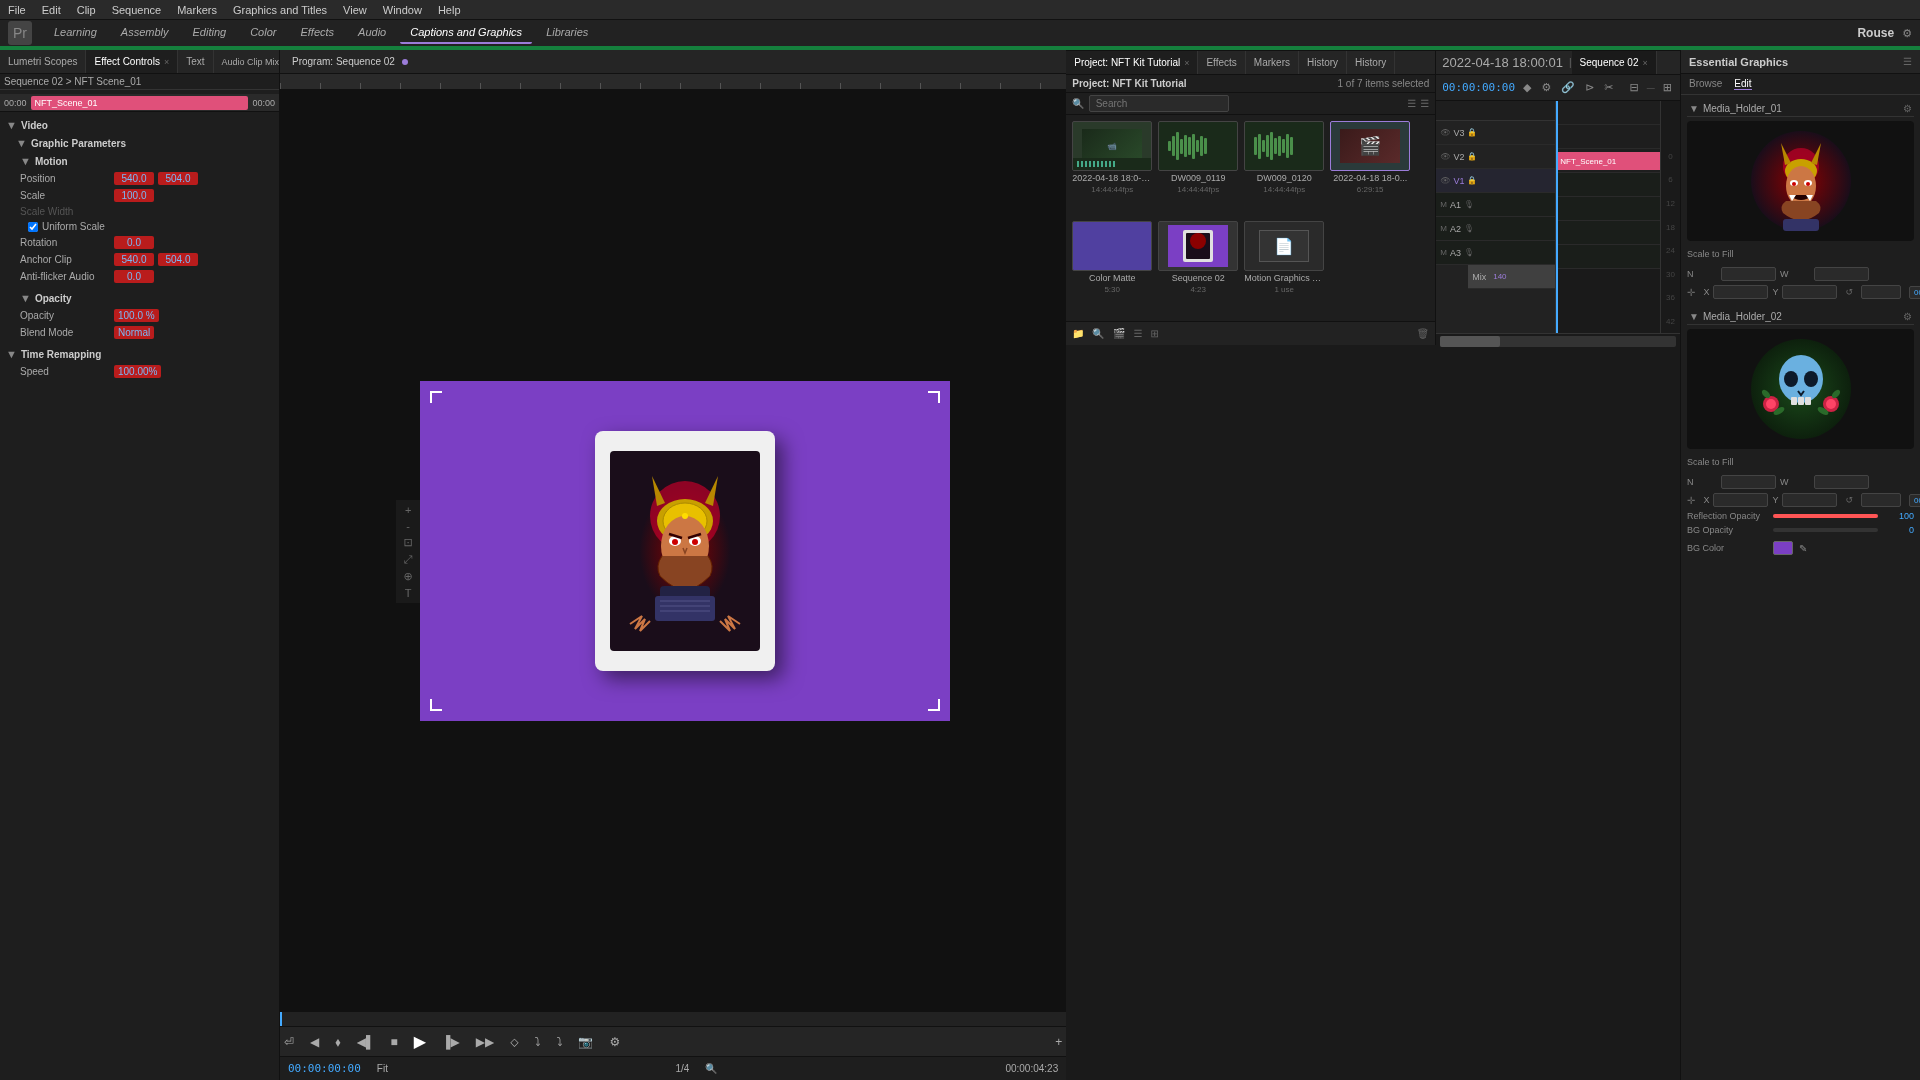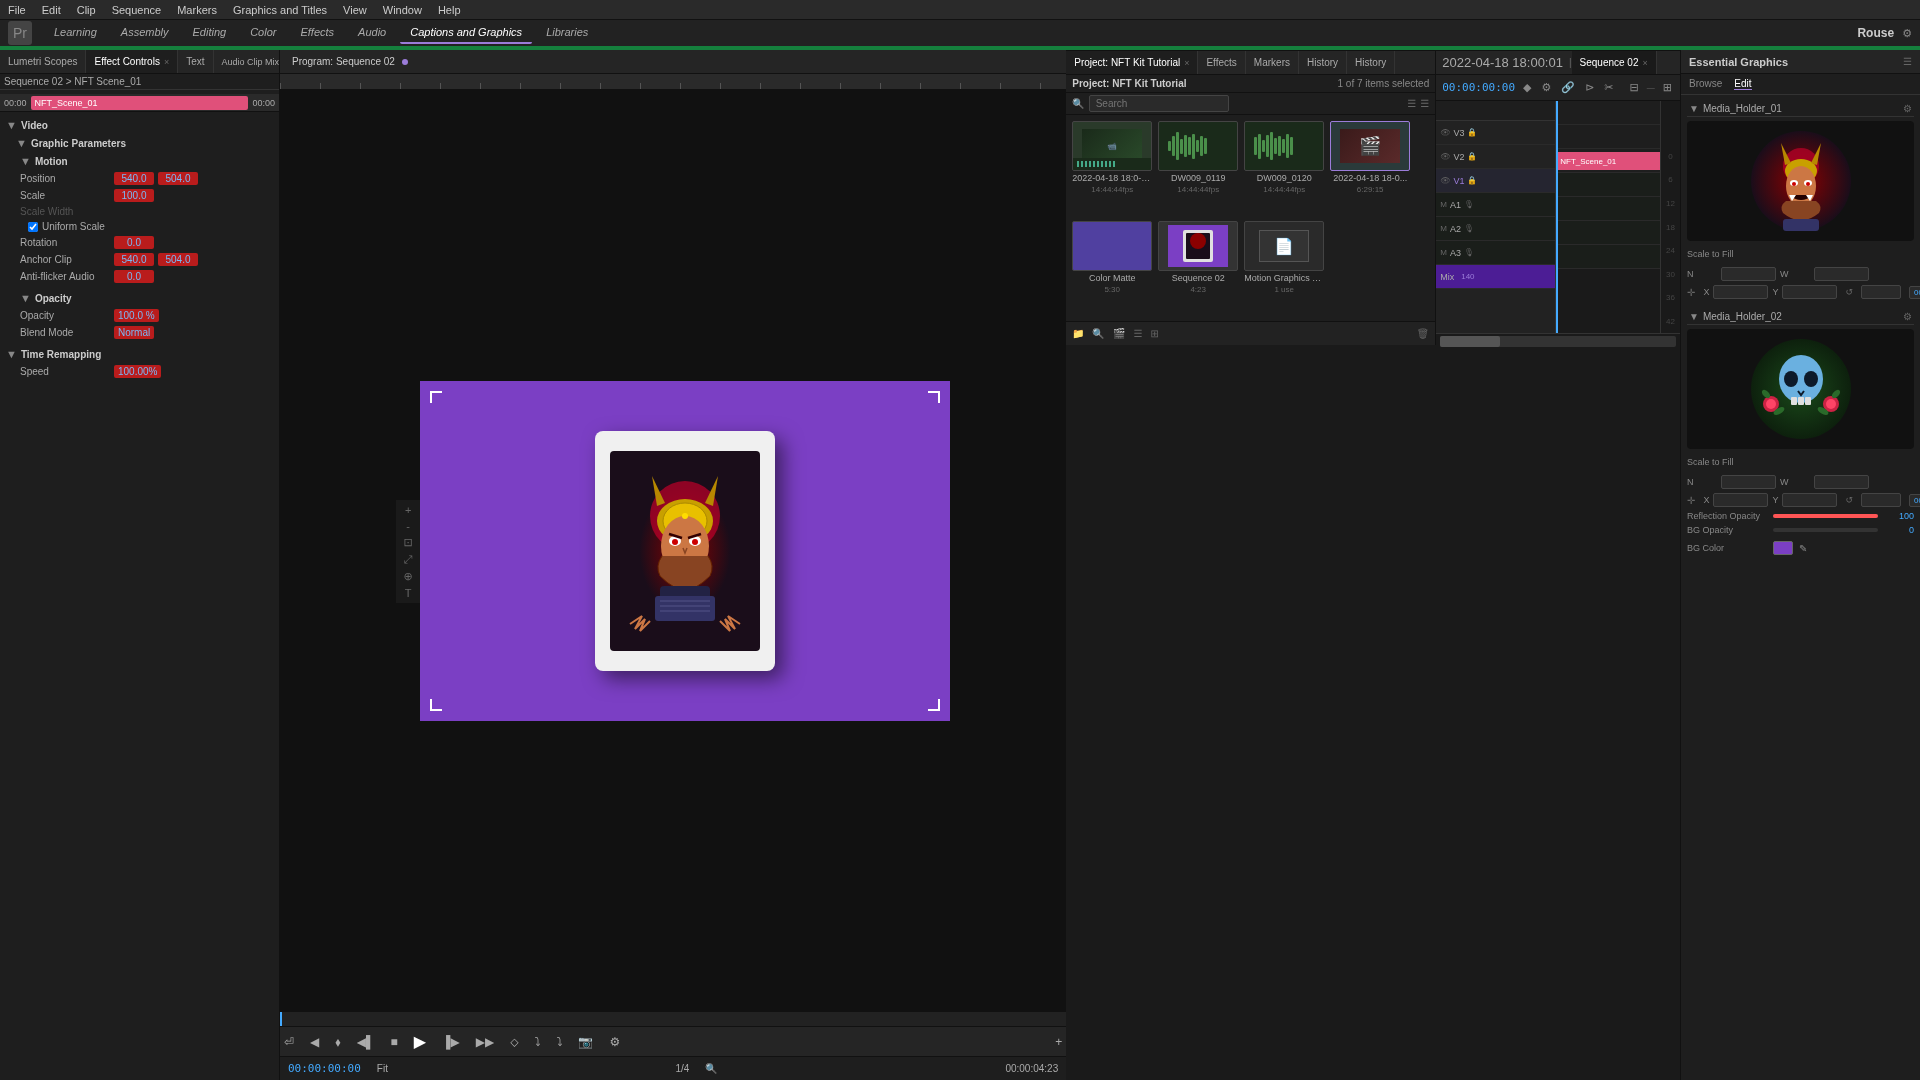--- a/index.html
+++ b/index.html
@@ -1228,21 +1228,21 @@
             <div class="track-header" style="background:#1a1e1a;">
               <span class="track-btn">M</span>
               <span class="track-label">A2</span>
               <span class="track-btn">🎙</span>
             </div>
             <div class="track-header" style="background:#1a1e1a;">
               <span class="track-btn">M</span>
               <span class="track-label">A3</span>
               <span class="track-btn">🎙</span>
             </div>
-            <div class="track-header" style="background:#4c1d95;">
+            <div class="track-header" style="background:#404040;margin-left:32px;">
               <span class="track-label">Mix</span>
               <span style="font-size:8px;color:#9b7cd9;margin-left:4px;">140</span>
             </div>
           </div>
 
           <div class="timeline-tracks">
 
 
             <div class="track-row video-row"></div>
             <div class="track-row video-row"></div>

